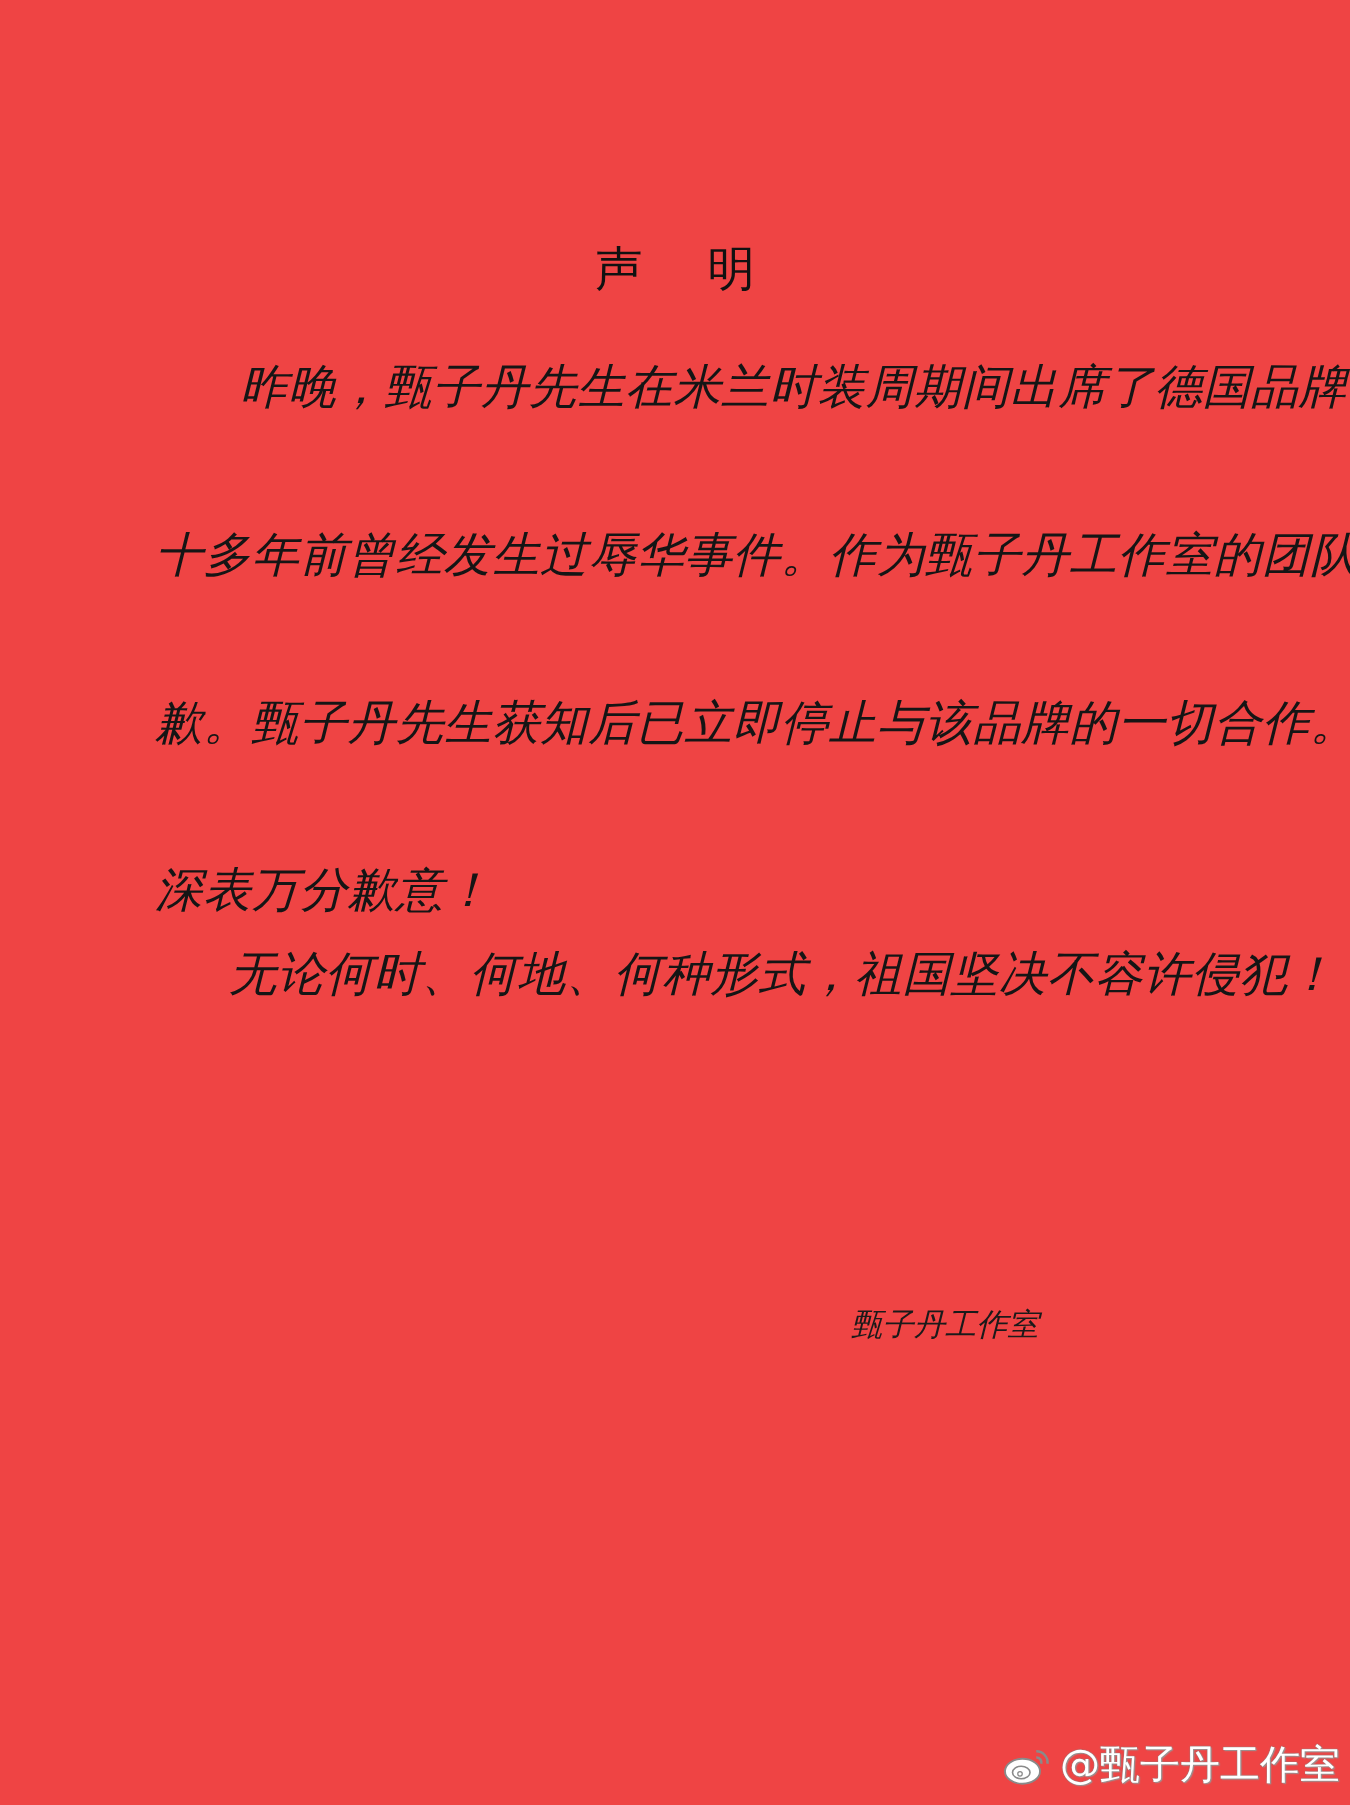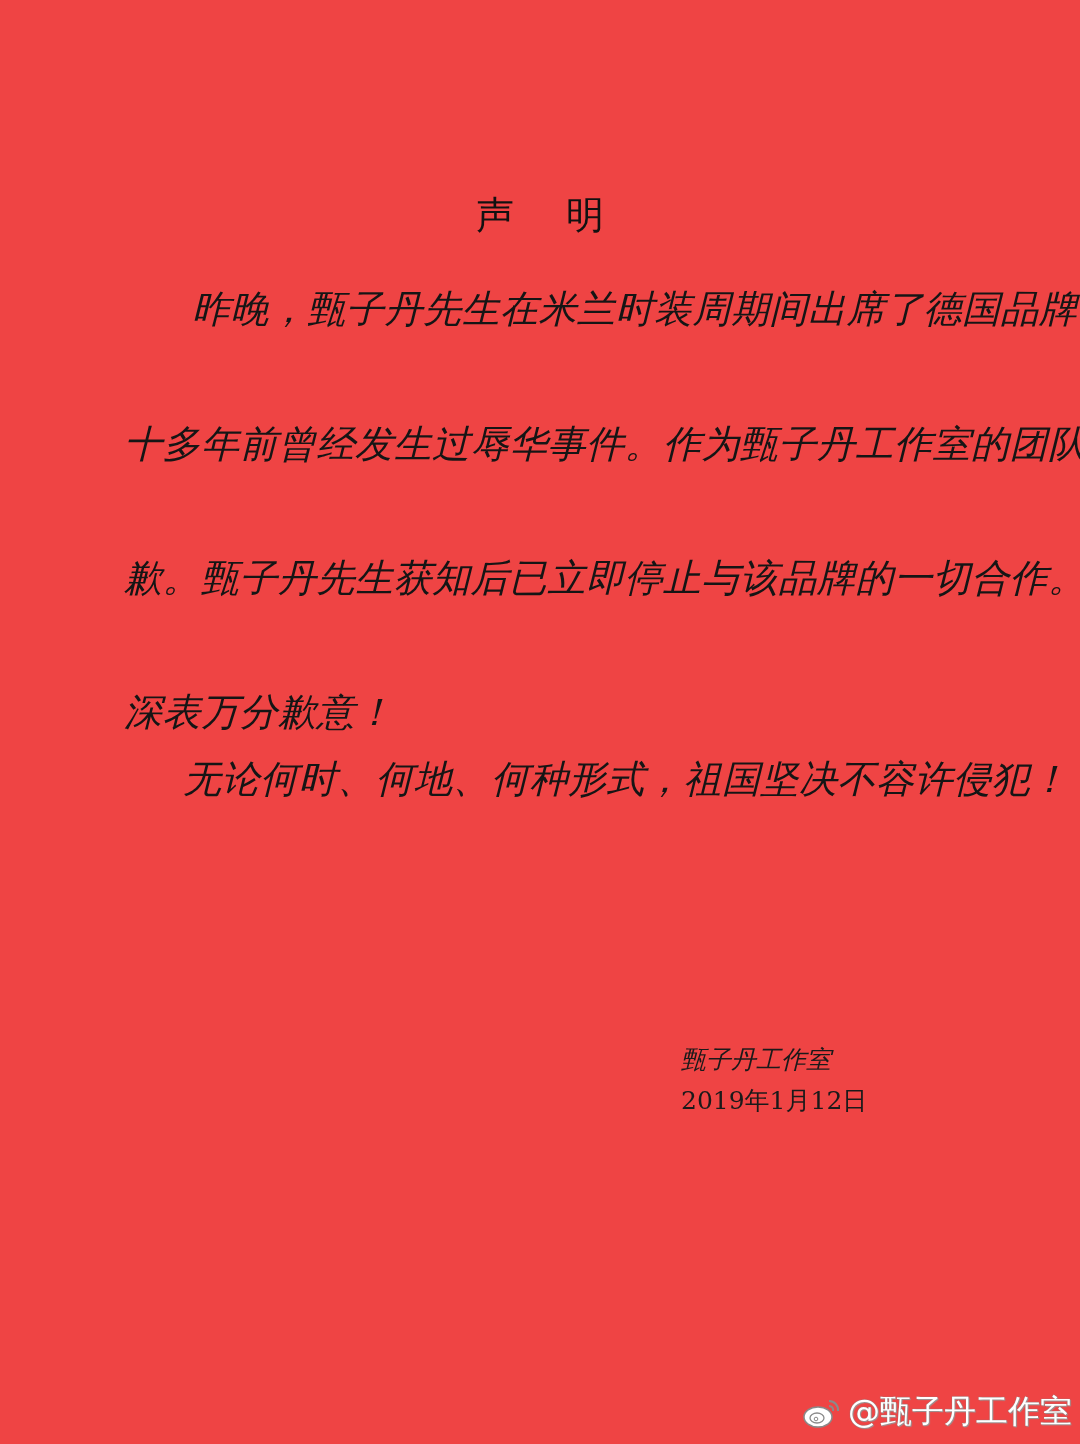--- a/index.html
+++ b/index.html
@@ -90,21 +90,20 @@
 
   <div class="line" style="left:192px; top:285px;">昨晚，甄子丹先生在米兰时装周期间出席了德国品牌</div>
   <div class="line" style="left:124px; top:420px;">十多年前曾经发生过辱华事件。作为甄子丹工作室的团队</div>
   <div class="line" style="left:124px; top:554px;">歉。甄子丹先生获知后已立即停止与该品牌的一切合作。</div>
 
   <div class="line" style="left:124px; top:688px;">深表万分歉意！</div>
 
   <div class="line" style="left:183px; top:755px;">无论何时、何地、何种形式，祖国坚决不容许侵犯！</div>
 
   <div class="signature" style="top:1042px;font-style:italic;">甄子丹工作室</div>
-  <div class="signature" style="top:1083px;">2019年1月12日</div>
 
   <div class="watermark">
     <span class="weibo-icon">
       <svg width="40" height="34" viewBox="0 0 40 34">
         <ellipse cx="16" cy="22" rx="14" ry="10" fill="#ffffff" stroke="#8a8a8a" stroke-width="1.5"></ellipse>
         <ellipse cx="15" cy="23" rx="7" ry="5" fill="none" stroke="#8a8a8a" stroke-width="1.3"></ellipse>
         <circle cx="14" cy="24" r="1.8" fill="none" stroke="#8a8a8a" stroke-width="1"></circle>
         <path d="M27 6 a9 9 0 0 1 9 10" fill="none" stroke="#8a8a8a" stroke-width="2"></path>
         <path d="M27 11 a4 4 0 0 1 4 5" fill="none" stroke="#8a8a8a" stroke-width="2"></path>
       </svg>

